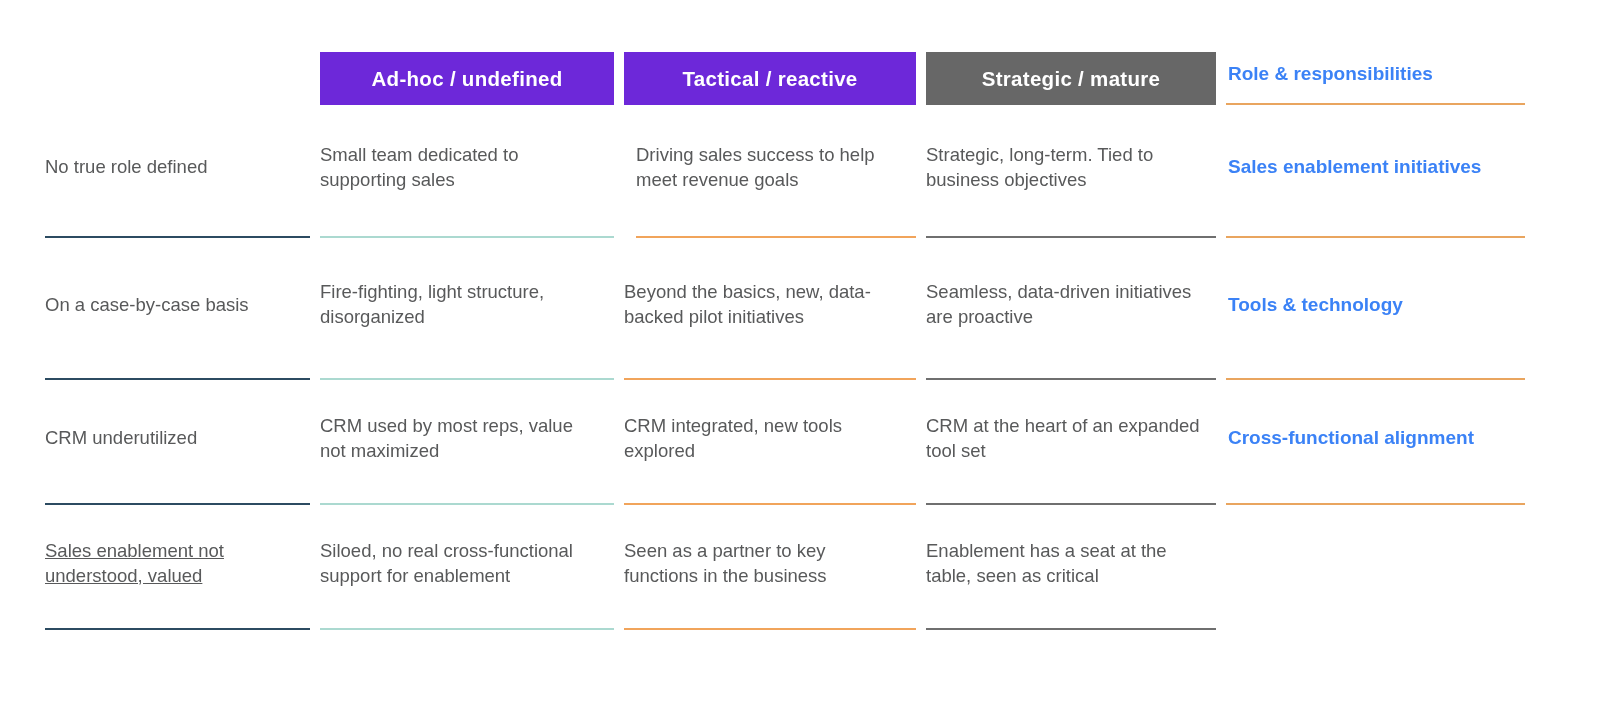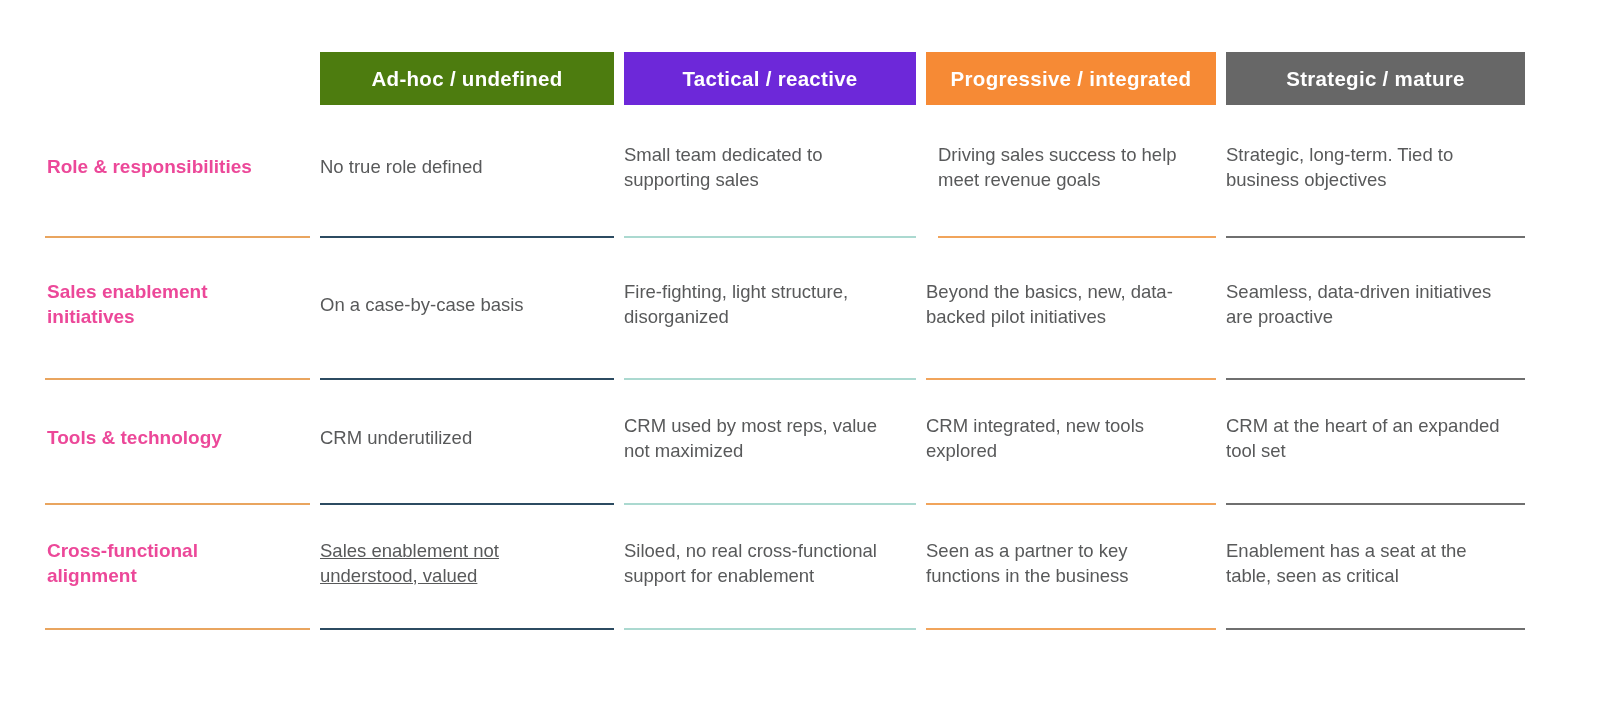--- a/index.html
+++ b/index.html
@@ -34,21 +34,21 @@
     letter-spacing: 0.3px;
     white-space: nowrap;
   }
   .corner { background: transparent; }
   .rlabel {
     display: flex;
     align-items: center;
     font-weight: bold;
     font-size: 19px;
     line-height: 1.3;
-    color: #ec4899;
+    color: #3b82f6;
     padding: 8px 40px 14px 2px;
     box-sizing: border-box;
     border-bottom: 2px solid transparent;
   }
   .cell {
     display: flex;
     align-items: center;
     font-size: 18.5px;
     line-height: 1.34;
     color: #58595a;
@@ -57,23 +57,22 @@
     border-bottom: 2px solid transparent;
   }
 </style>
 </head>
 <body>
 
 <div class="page">
   <div class="matrix">
 
     <div class="hcell corner"></div>
-    <div class="hcell" style="background-color: #4d7c0f;">Ad-hoc / undefined</div>
+    <div class="hcell" style="background-color: #6d28d9;">Ad-hoc / undefined</div>
     <div class="hcell" style="background-color: #6d28d9;">Tactical / reactive</div>
-    <div class="hcell" style="background-color: rgb(246, 138, 53);">Progressive / integrated</div>
     <div class="hcell" style="background-color: rgb(103, 103, 103);">Strategic / mature</div>
 
     <div class="rlabel" style="border-bottom-color: rgb(233, 165, 95);">Role &amp; responsibilities</div>
     <div class="cell" style="border-bottom-color: rgb(44, 75, 97);">No true role defined</div>
     <div class="cell" style="border-bottom-color: rgb(171, 217, 208);">Small team dedicated to supporting sales</div>
     <div class="cell" style="border-bottom-color: rgb(241, 164, 91); margin-left: 12px;">Driving sales success to help meet revenue goals</div>
     <div class="cell" style="border-bottom-color: rgb(111, 111, 111);">Strategic, long-term. Tied to business objectives</div>
 
     <div class="rlabel" style="border-bottom-color: rgb(233, 165, 95);">Sales enablement initiatives</div>
     <div class="cell" style="border-bottom-color: rgb(44, 75, 97);">On a case-by-case basis</div>

